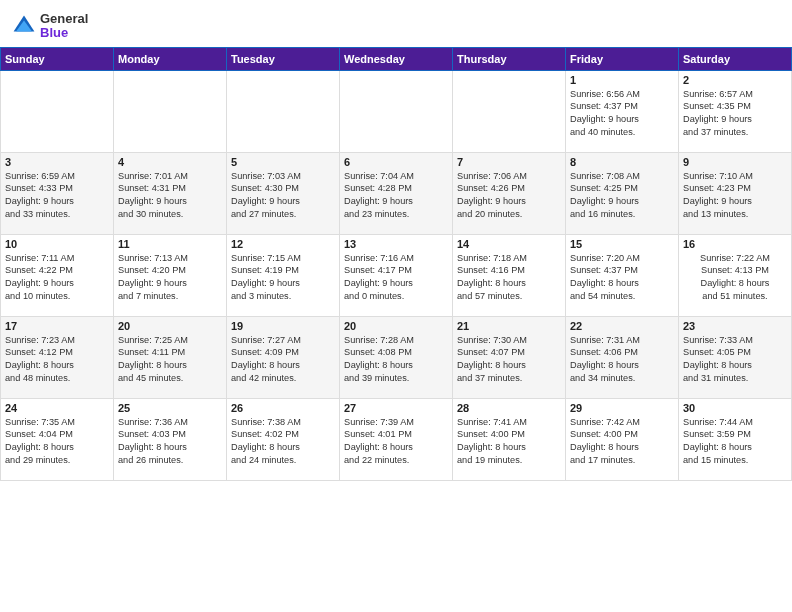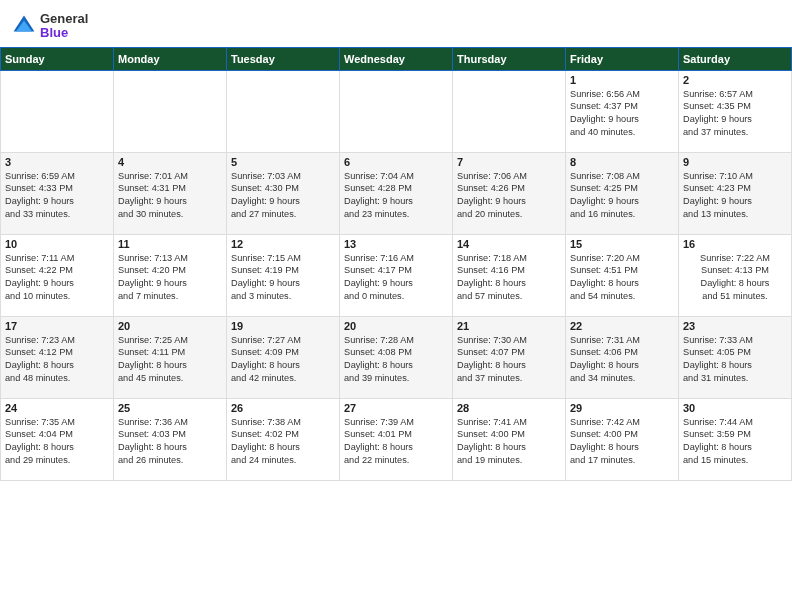--- a/index.html
+++ b/index.html
@@ -51,21 +51,21 @@
     .subtitle {
       font-size: 14px;
       color: #555;
     }
     .calendar {
       width: 100%;
       border-collapse: collapse;
       font-size: 10px;
     }
     .calendar thead th {
-      background-color: #14532d;
+      background-color: #4c1d95;
       color: #fff;
       padding: 5px 4px;
       text-align: left;
       font-size: 11px;
       font-weight: bold;
       border: 1px solid #1565c0;
     }
     .calendar tbody td {
       vertical-align: top;
       padding: 3px 4px;
@@ -226,21 +226,21 @@
         <td>
           <span class="day-number">14</span>
           <div class="day-info" style="white-space: pre-line;">Sunrise: 7:18 AM
 Sunset: 4:16 PM
 Daylight: 8 hours
 and 57 minutes.</div>
         </td>
         <td>
           <span class="day-number">15</span>
           <div class="day-info" style="white-space: pre-line;">Sunrise: 7:20 AM
-Sunset: 4:51 PM
+Sunset: 4:37 PM
 Daylight: 8 hours
 and 54 minutes.</div>
         </td>
         <td>
           <span class="day-number">16</span>
           <div class="day-info" style="white-space: pre-line; text-align: center;">Sunrise: 7:22 AM
 Sunset: 4:13 PM
 Daylight: 8 hours
 and 51 minutes.</div>
         </td>

